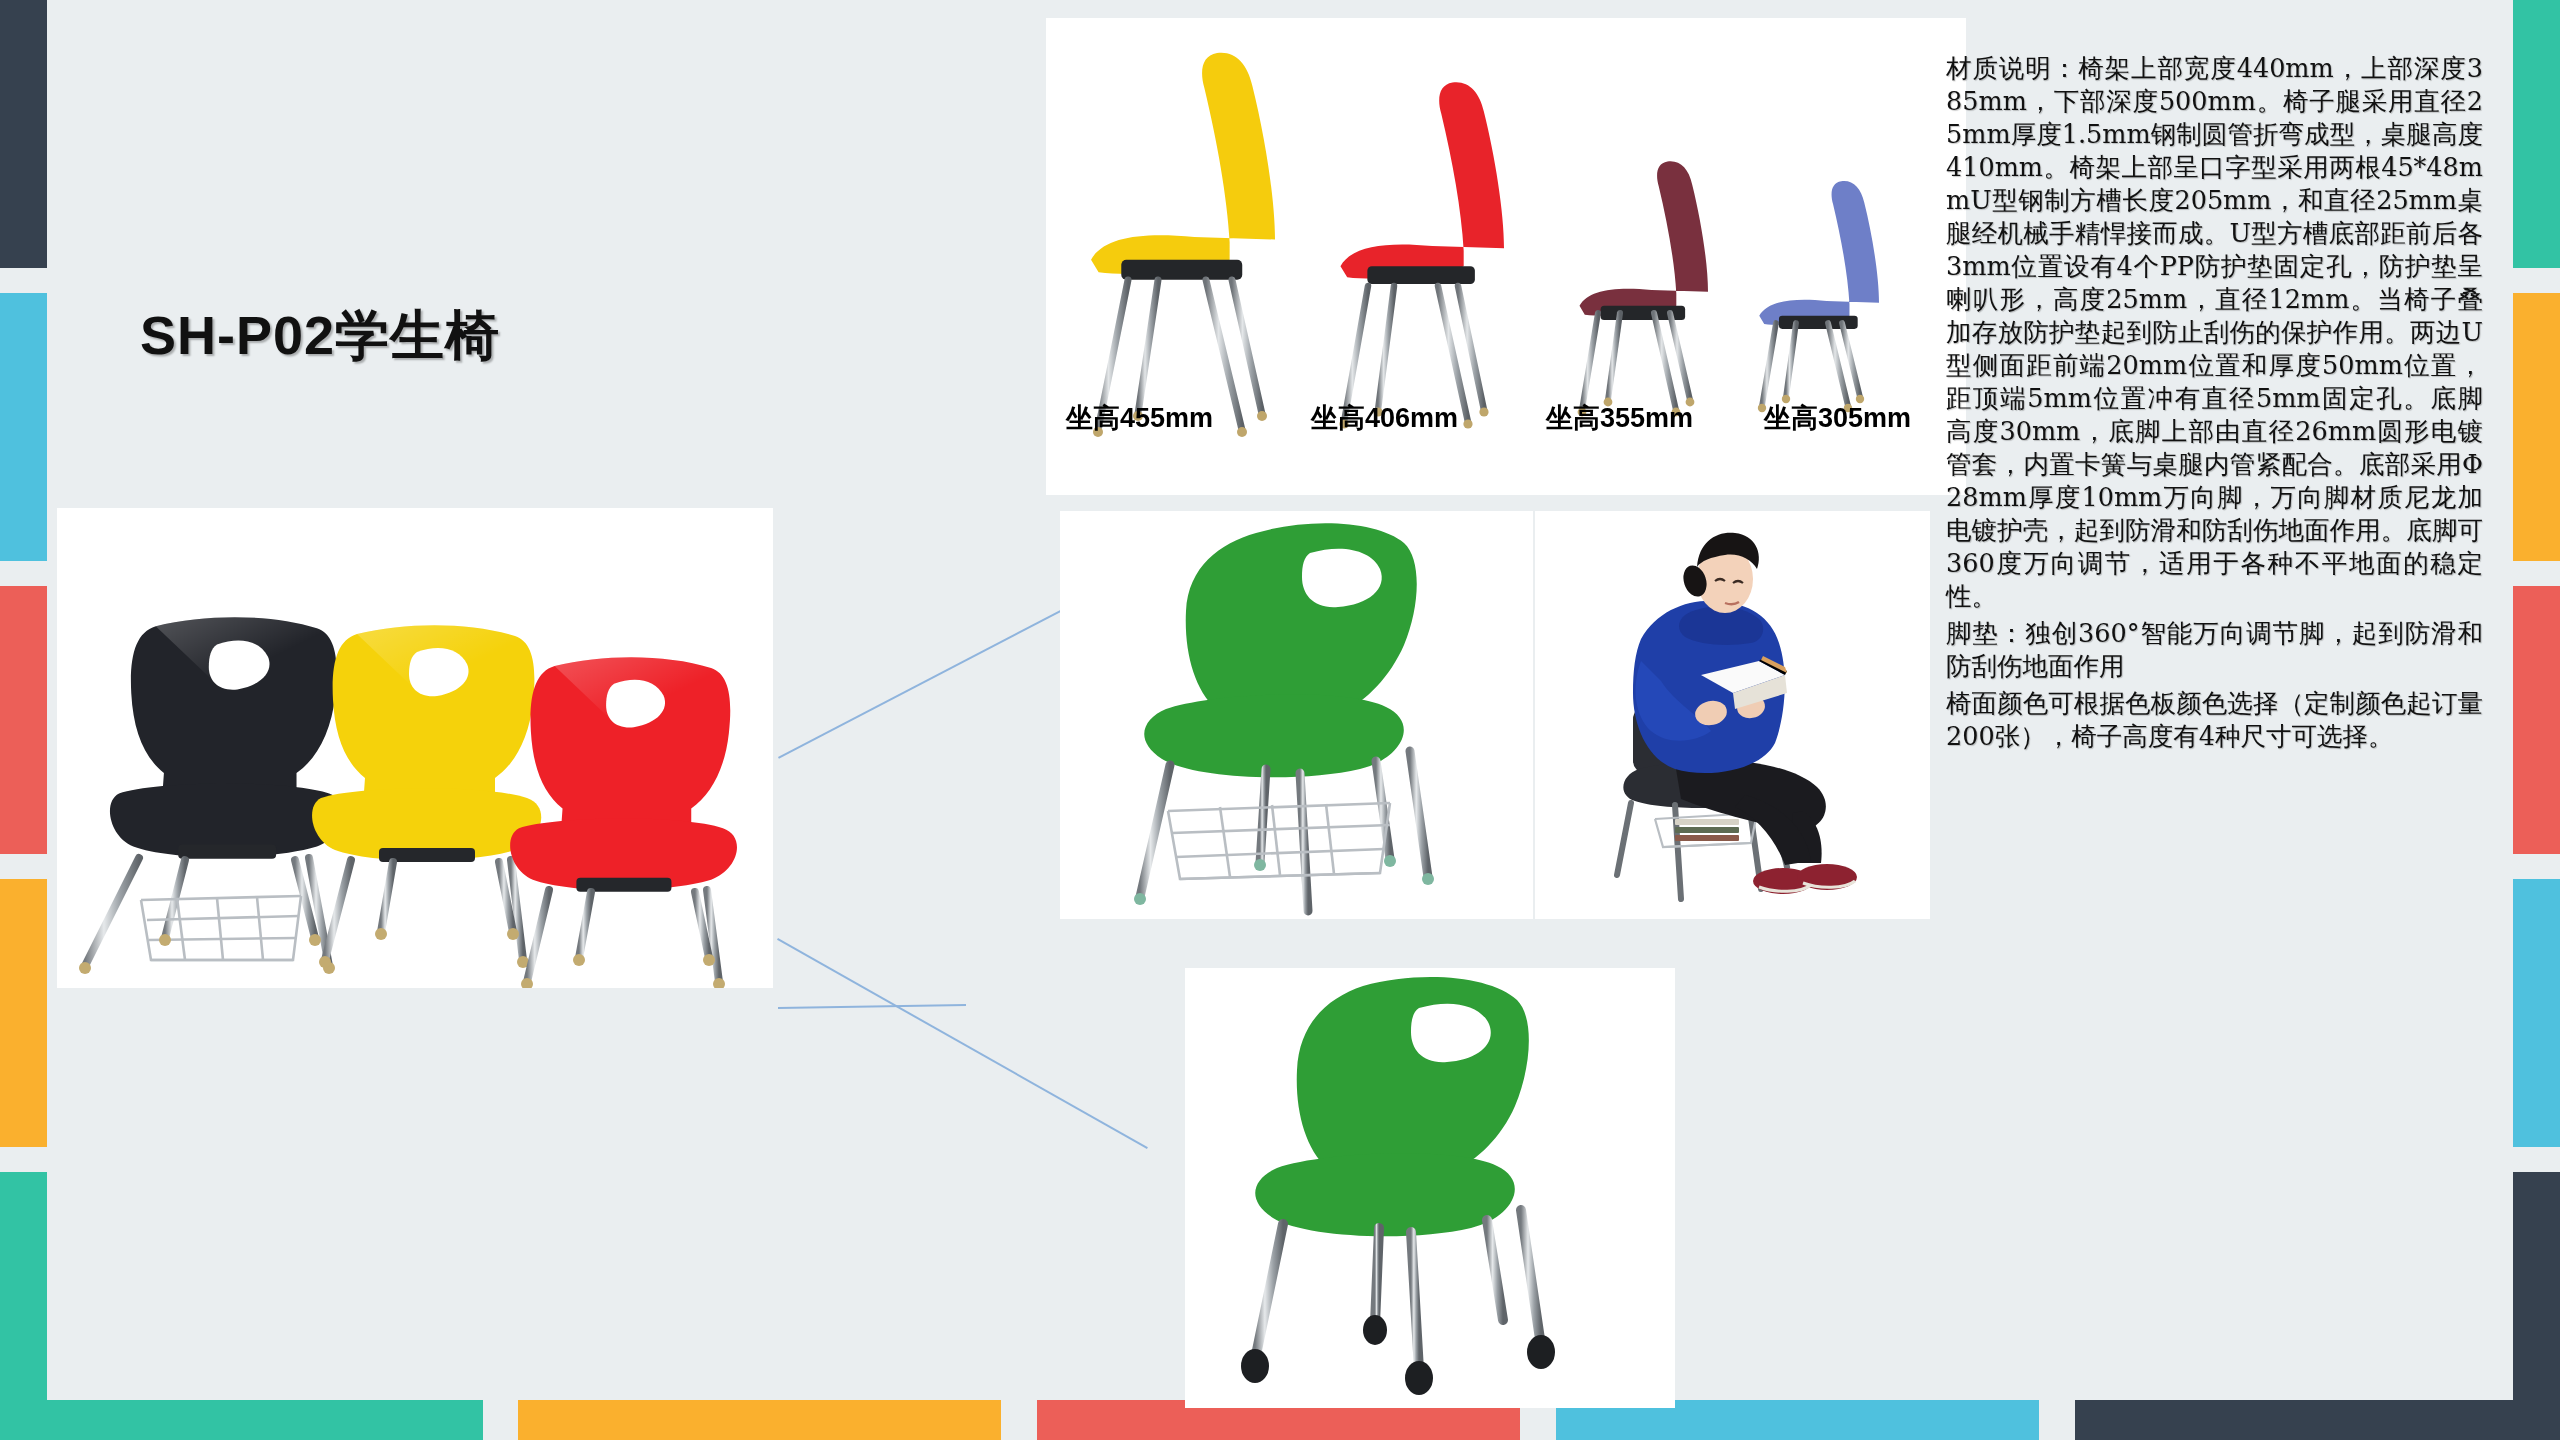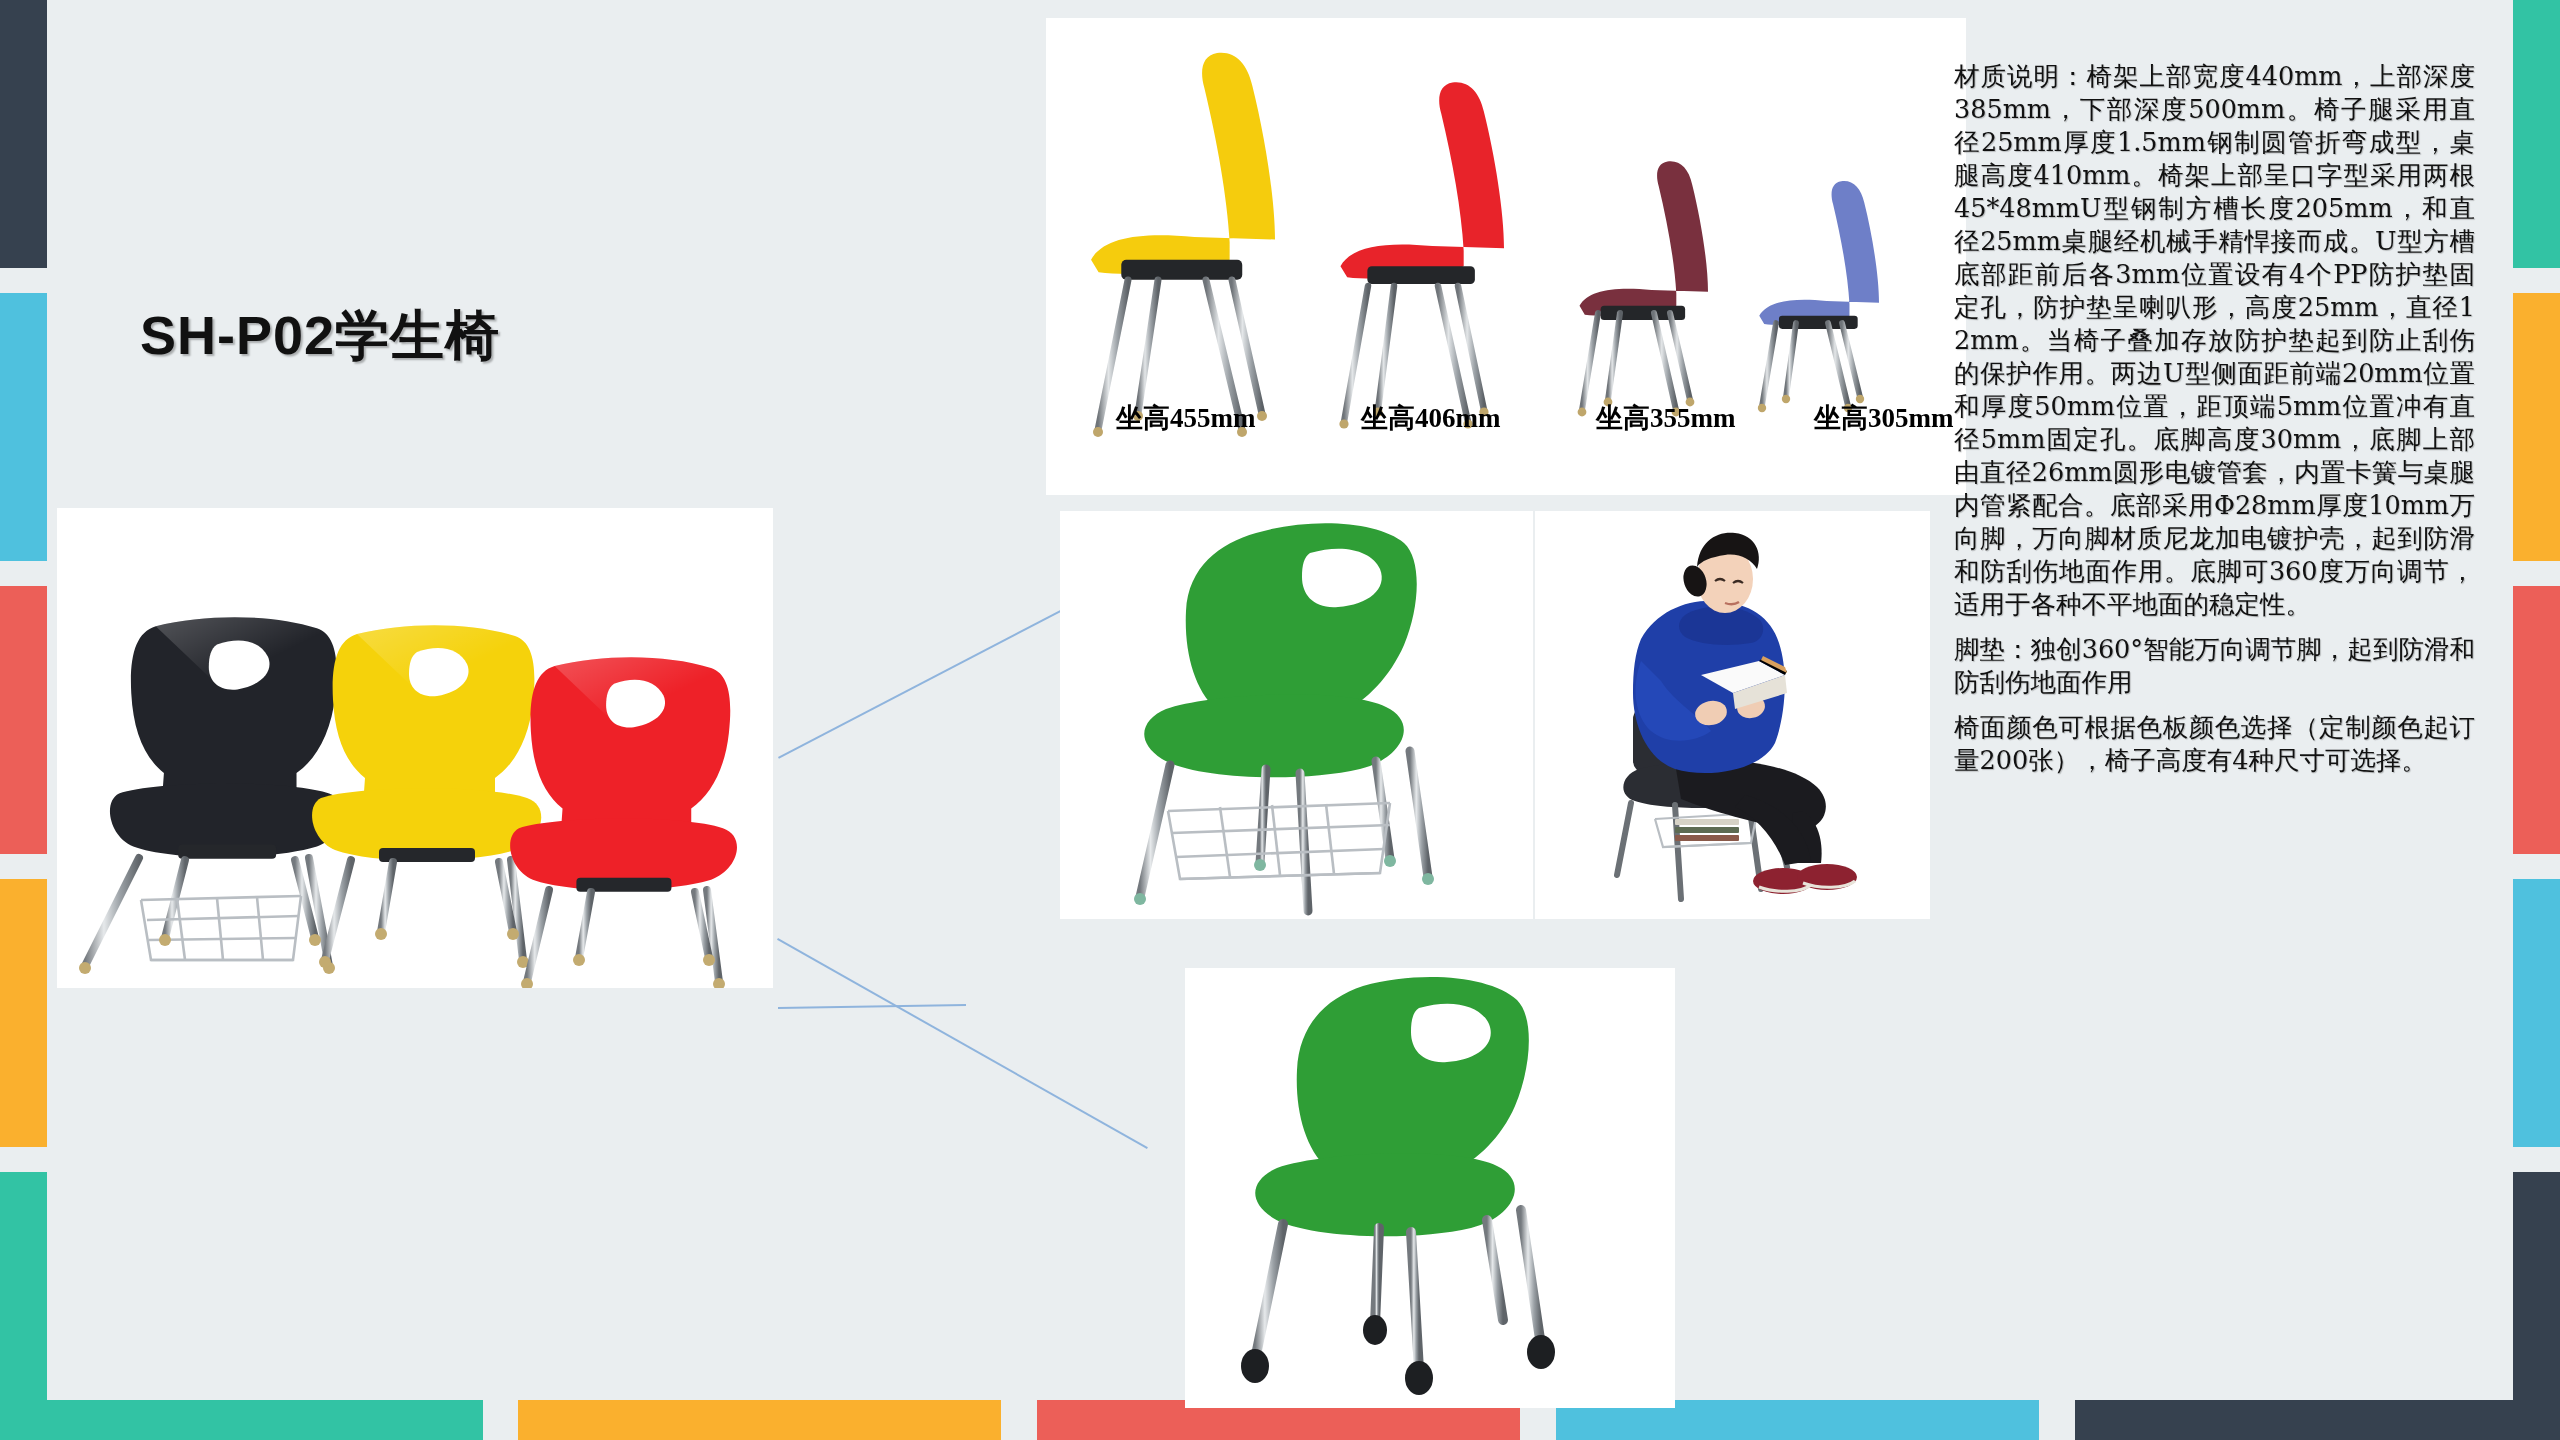--- a/index.html
+++ b/index.html
@@ -31,36 +31,36 @@
   .panel-main{left:57px;top:508px;width:716px;height:480px;}
   .panel-sizes{left:1046px;top:18px;width:920px;height:477px;}
   .panel-green{left:1060px;top:511px;width:473px;height:408px;}
   .panel-girl{left:1535px;top:511px;width:395px;height:408px;}
   .panel-caster{left:1185px;top:968px;width:490px;height:440px;}
 
   
   .conn{position:absolute;height:0;border-top:2.5px solid #8fb4dd;transform-origin:0 0;}
 
   
-  .size-labels{position:absolute;left:1096px;top:400px;width:920px;height:50px;font-family:Liberation Serif, serif;}
+  .size-labels{position:absolute;left:1046px;top:400px;width:920px;height:50px;}
   .size-label{
     position:absolute;top:0;font-size:27px;font-weight:bold;color:#000;
     white-space:nowrap;
   }
 
   
   .spec{
     position:absolute;left:1942px;top:48px;width:545px;
     font-family:"DejaVu Serif","Liberation Serif",serif;
     font-size:25.5px;line-height:1.295;color:#111;
     text-align:justify;text-justify:inter-character;
     word-break:break-all;
     text-shadow:1px 1px 1px rgba(0,0,0,.22);
   }
-  .spec p{margin:12px;}
+  .spec p{margin:4px;}
   svg{display:block;overflow:visible;}
 </style>
 </head>
 <body>
 
 <div class="stage">
 
   <div>
     <div class="bar bar-l" style="top:0px;height:268px;background:#36414f;"></div>
     <div class="bar bar-l" style="top:293px;height:268px;background:#4fc1de;"></div>

